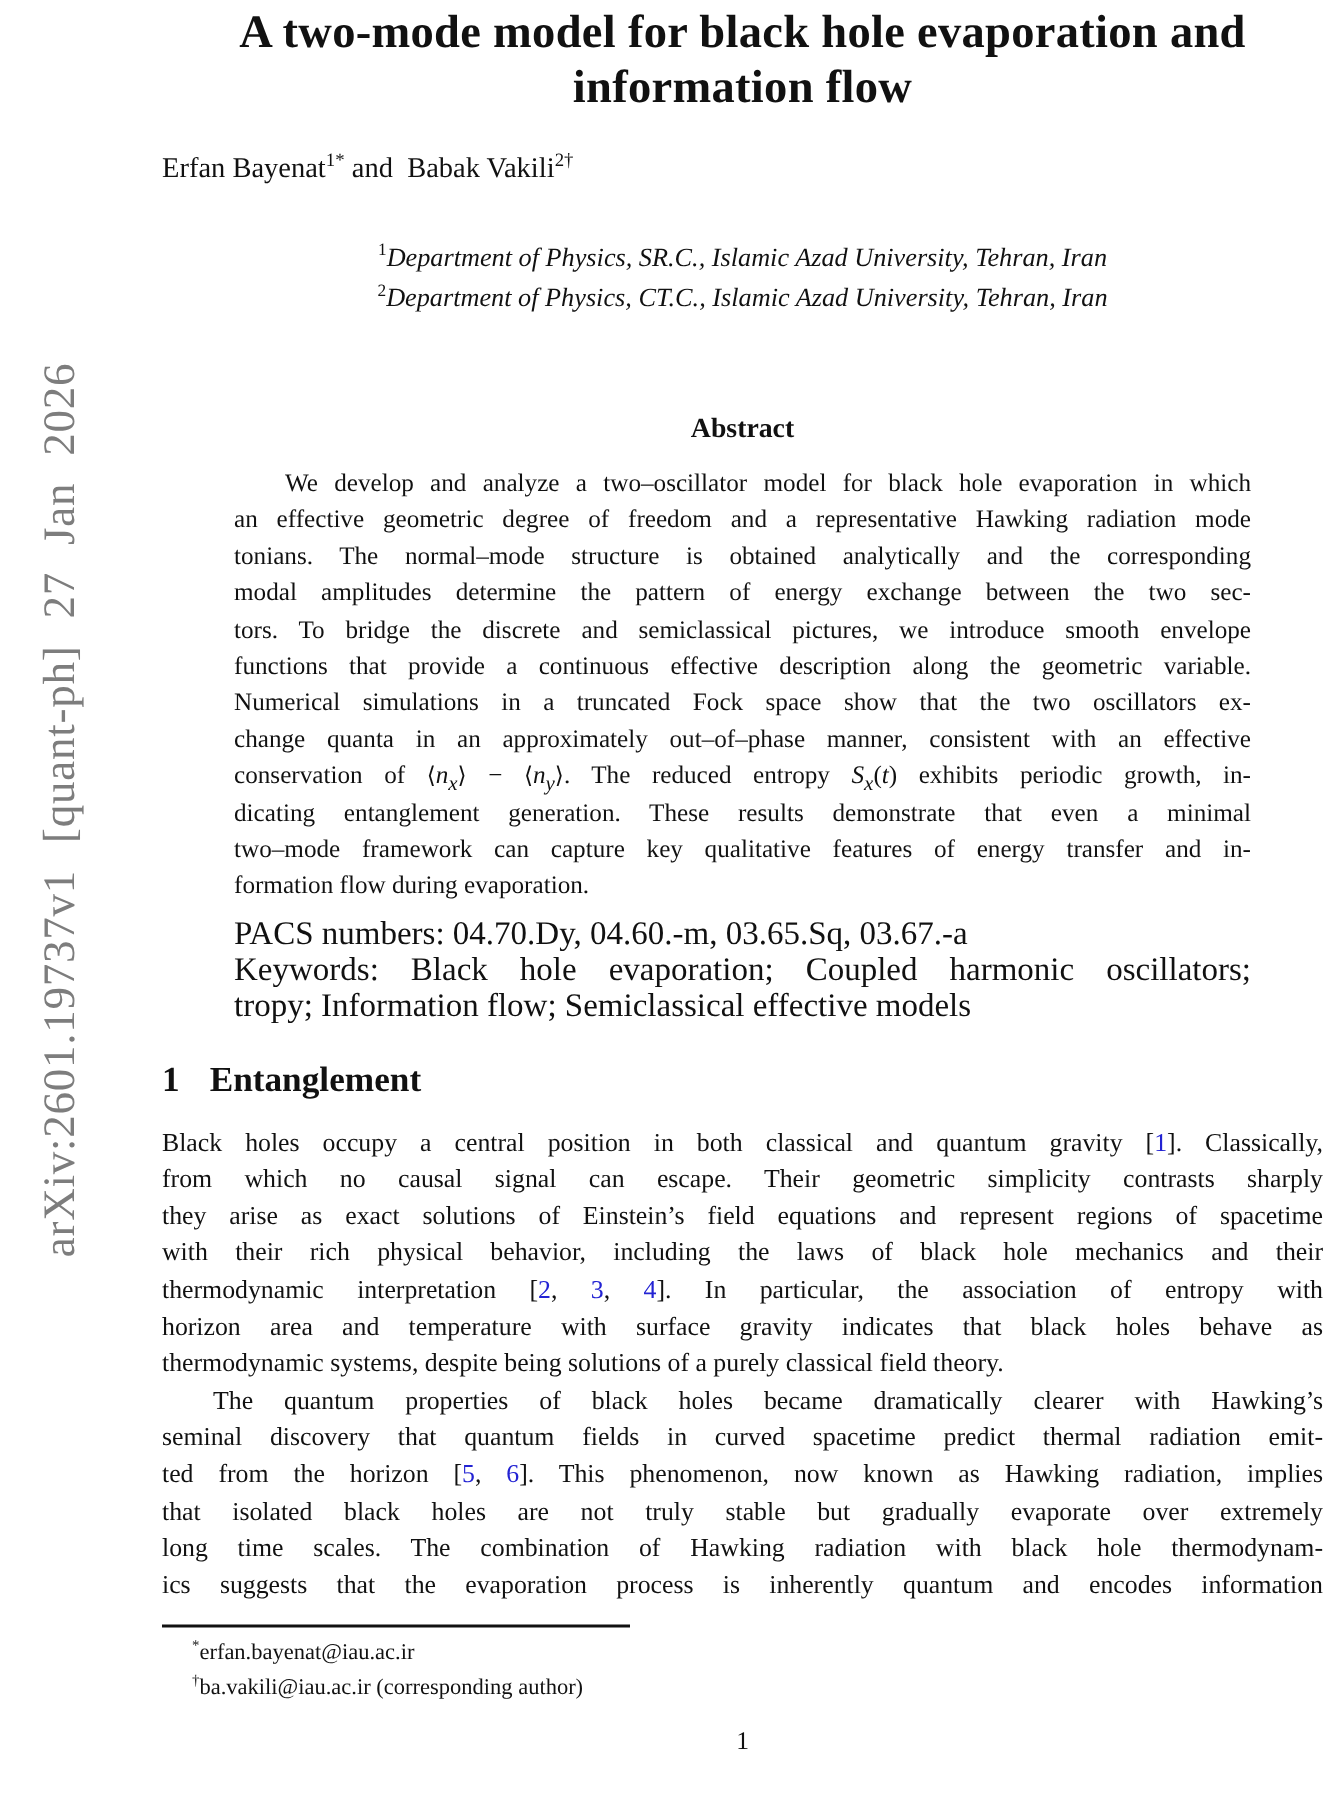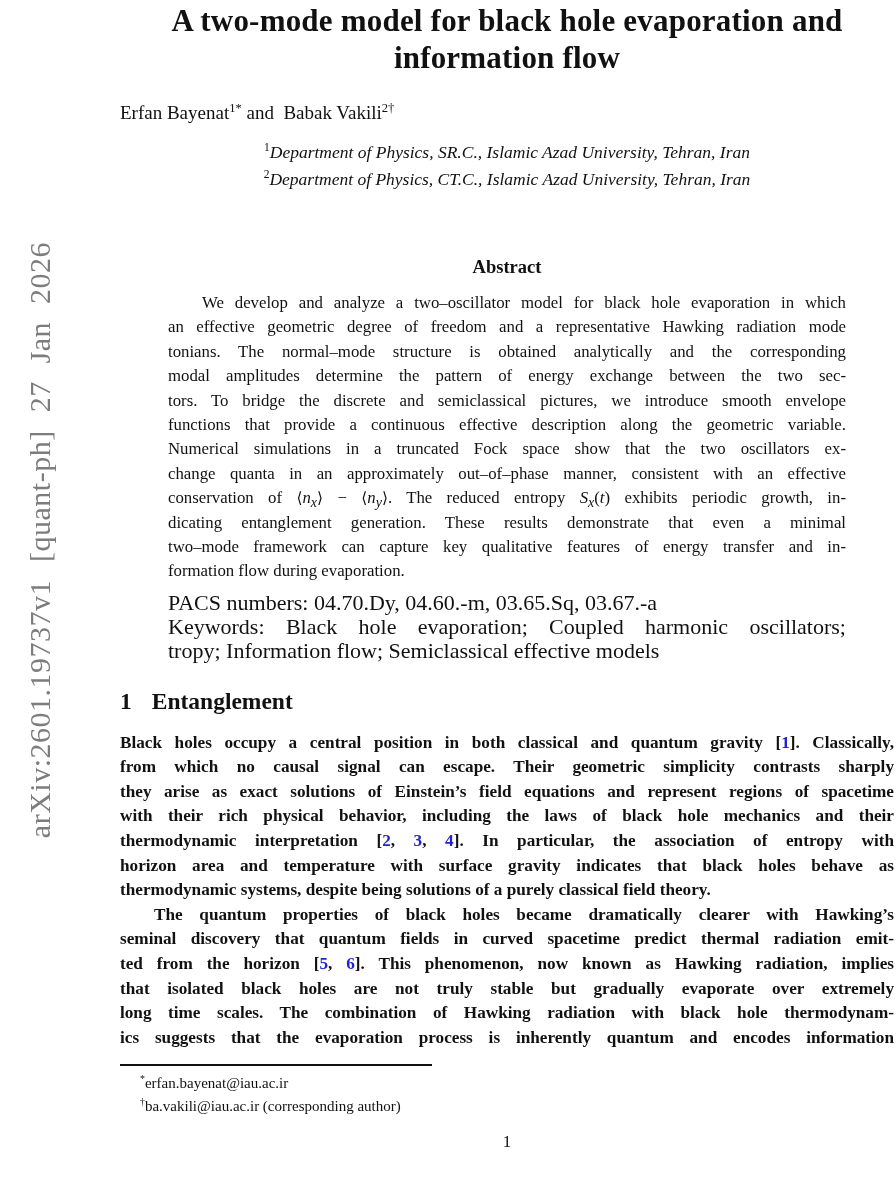--- a/index.html
+++ b/index.html
@@ -6,43 +6,43 @@
   body{
     width:896px;height:1200px;background:#ffffff;position:relative;overflow:hidden;
     font-family:"Liberation Serif","DejaVu Serif",serif;color:#111111;
   }
   .stamp{
     position:absolute;left:40px;top:540px;
     transform:translate(-50%,-50%) rotate(-90deg);
     white-space:nowrap;font-size:30px;color:#7d7d7d;
     letter-spacing:0.5px;word-spacing:10px;
   }
-  .content{position:absolute;left:120px;top:0;width:774px;}
+  .content{position:absolute;left:108px;top:0;width:774px;}
   h1.title{
     margin:2px 0 0 0;padding:0;text-align:center;
     font-size:31px;line-height:37px;font-weight:bold;letter-spacing:0.2px;
   }
   h1.title .tline{display:block;}
   .authors{margin-top:26px;font-size:19px;}
-  .affils{margin-top:15px;text-align:center;font-size:17.5px;line-height:27px;}
+  .affils{margin-top:34px;text-align:center;font-size:17.5px;line-height:27px;}
   .abs-head{margin-top:64px;text-align:center;font-size:18.5px;font-weight:bold;}
   .abs-body{margin:13px 48px 0 48px;font-size:16.8px;}
   .meta{margin:7px 48px 0 48px;font-size:22px;}
   h2.sec{margin:25px 0 0 0;padding:0;font-size:23.5px;font-weight:bold;}
   .secnum{display:inline-block;margin-right:20px;}
   .para{margin-top:16px;font-size:17.2px;}
   .para.p2{margin-top:0;}
   .jline{text-align:justify;overflow:hidden;}
   .jline::after{content:"";display:inline-block;width:100%;height:0;}
   .jline.nj{text-align:left;}
   .jline.nj::after{display:none;}
   .jline.ind{text-indent:34px;}
   .abs-body .jline{height:24.4px;line-height:24.4px;}
   .meta .jline{height:24px;line-height:24px;}
-  .para .jline{height:24.6px;line-height:24.6px;font-weight:bold;}
+  .para .jline{height:24.6px;line-height:24.6px;}
   .footnotes .jline{height:23px;line-height:23px;text-indent:20px;}
   .fnrule{margin-top:14px;width:312px;height:2px;background:#111;}
   .footnotes{margin-top:6px;font-size:15px;}
   .pagenum{margin-top:14px;text-align:center;font-size:17px;}
   sup{font-size:66%;vertical-align:super;line-height:0;font-style:normal;}
   .cite{color:#2323d3;}
   .ang{font-family:"DejaVu Sans",sans-serif;font-size:92%;}
   i{font-style:italic;}
 </style>
 </head>

